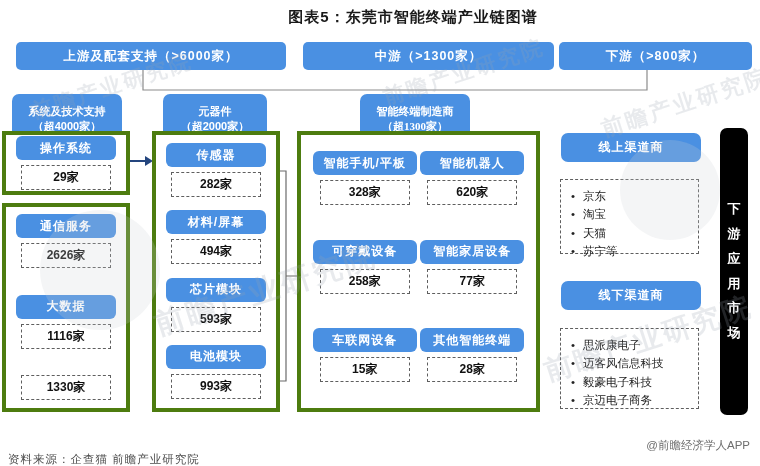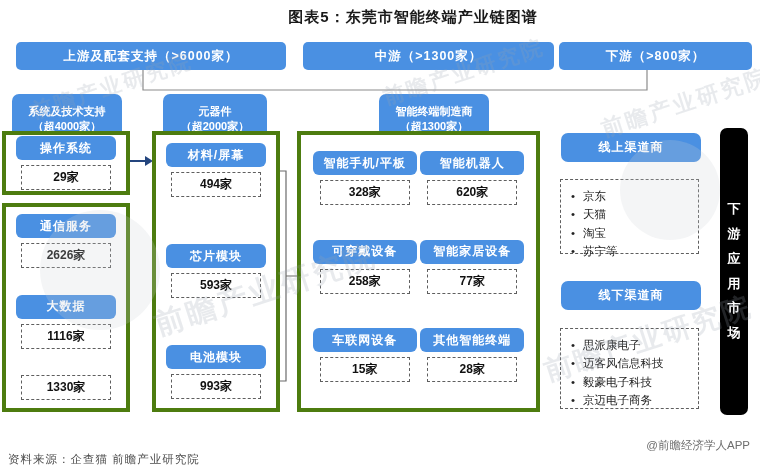--- a/index.html
+++ b/index.html
@@ -23,21 +23,21 @@
   .stage1{left:295px;width:251px;}
   .stage2{left:551px;width:193px;}
   .gheader{
     top:94px;height:50px;background:#4a90e2;border-radius:7px;
     color:#fff;font-size:11px;font-weight:bold;line-height:1.35;
     display:flex;flex-direction:column;align-items:center;justify-content:center;
     text-align:center;
   }
   .gh0{left:12px;width:110px;}
   .gh1{left:163px;width:104px;}
-  .gh2{left:379px;width:110px;}
+  .gh2{left:360px;width:110px;font-family:Liberation Serif, serif;}
   .outer{
     border:4px solid #4d7c0f;background:#fff;box-sizing:border-box;
     display:flex;flex-direction:column;align-items:center;
   }
   .box-os{left:2px;top:131px;width:128px;height:64px;justify-content:center;gap:5px;}
   .box-sys{left:2px;top:203px;width:128px;height:209px;justify-content:space-between;padding:7px 0 8px;}
   .box-comp{left:152px;top:131px;width:128px;height:281px;justify-content:space-between;padding:8px 0 9px;}
   .box-mfr{
     left:297px;top:131px;width:243px;height:281px;
     display:grid;grid-template-columns:1fr 1fr;align-content:space-between;
@@ -148,20 +148,24 @@
     <div class="pill">大数据</div>
     <div class="dash">1116家</div>
   </div>
   <div class="item">
     <div class="dash">1330家</div>
   </div>
 </div>
 
 <div class="abs outer box-comp">
   <div class="item">
+    <div class="pill">传感器</div>
+    <div class="dash">282家</div>
+  </div>
+  <div class="item">
     <div class="pill">材料/屏幕</div>
     <div class="dash">494家</div>
   </div>
   <div class="item">
     <div class="pill">芯片模块</div>
     <div class="dash">593家</div>
   </div>
   <div class="item">
     <div class="pill">电池模块</div>
     <div class="dash">993家</div>
@@ -197,22 +201,22 @@
     <div class="pill mfr-pill">其他智能终端</div>
     <div class="dash">28家</div>
   </div>
 </div>
 
 <div class="abs chan-pill chan-online-pill">
   <span>线上渠道商</span>
 </div>
 <ul class="abs chan-list online-list">
   <li>京东</li>
+  <li>淘宝</li>
   <li>天猫</li>
-  <li>淘宝</li>
   <li>苏宁等</li>
 </ul>
 
 <div class="abs chan-pill chan-offline-pill">
   <span>线下渠道商</span>
 </div>
 <ul class="abs chan-list offline-list">
   <li>思派康电子</li>
   <li>迈客风信息科技</li>
   <li>毅豪电子科技</li>

